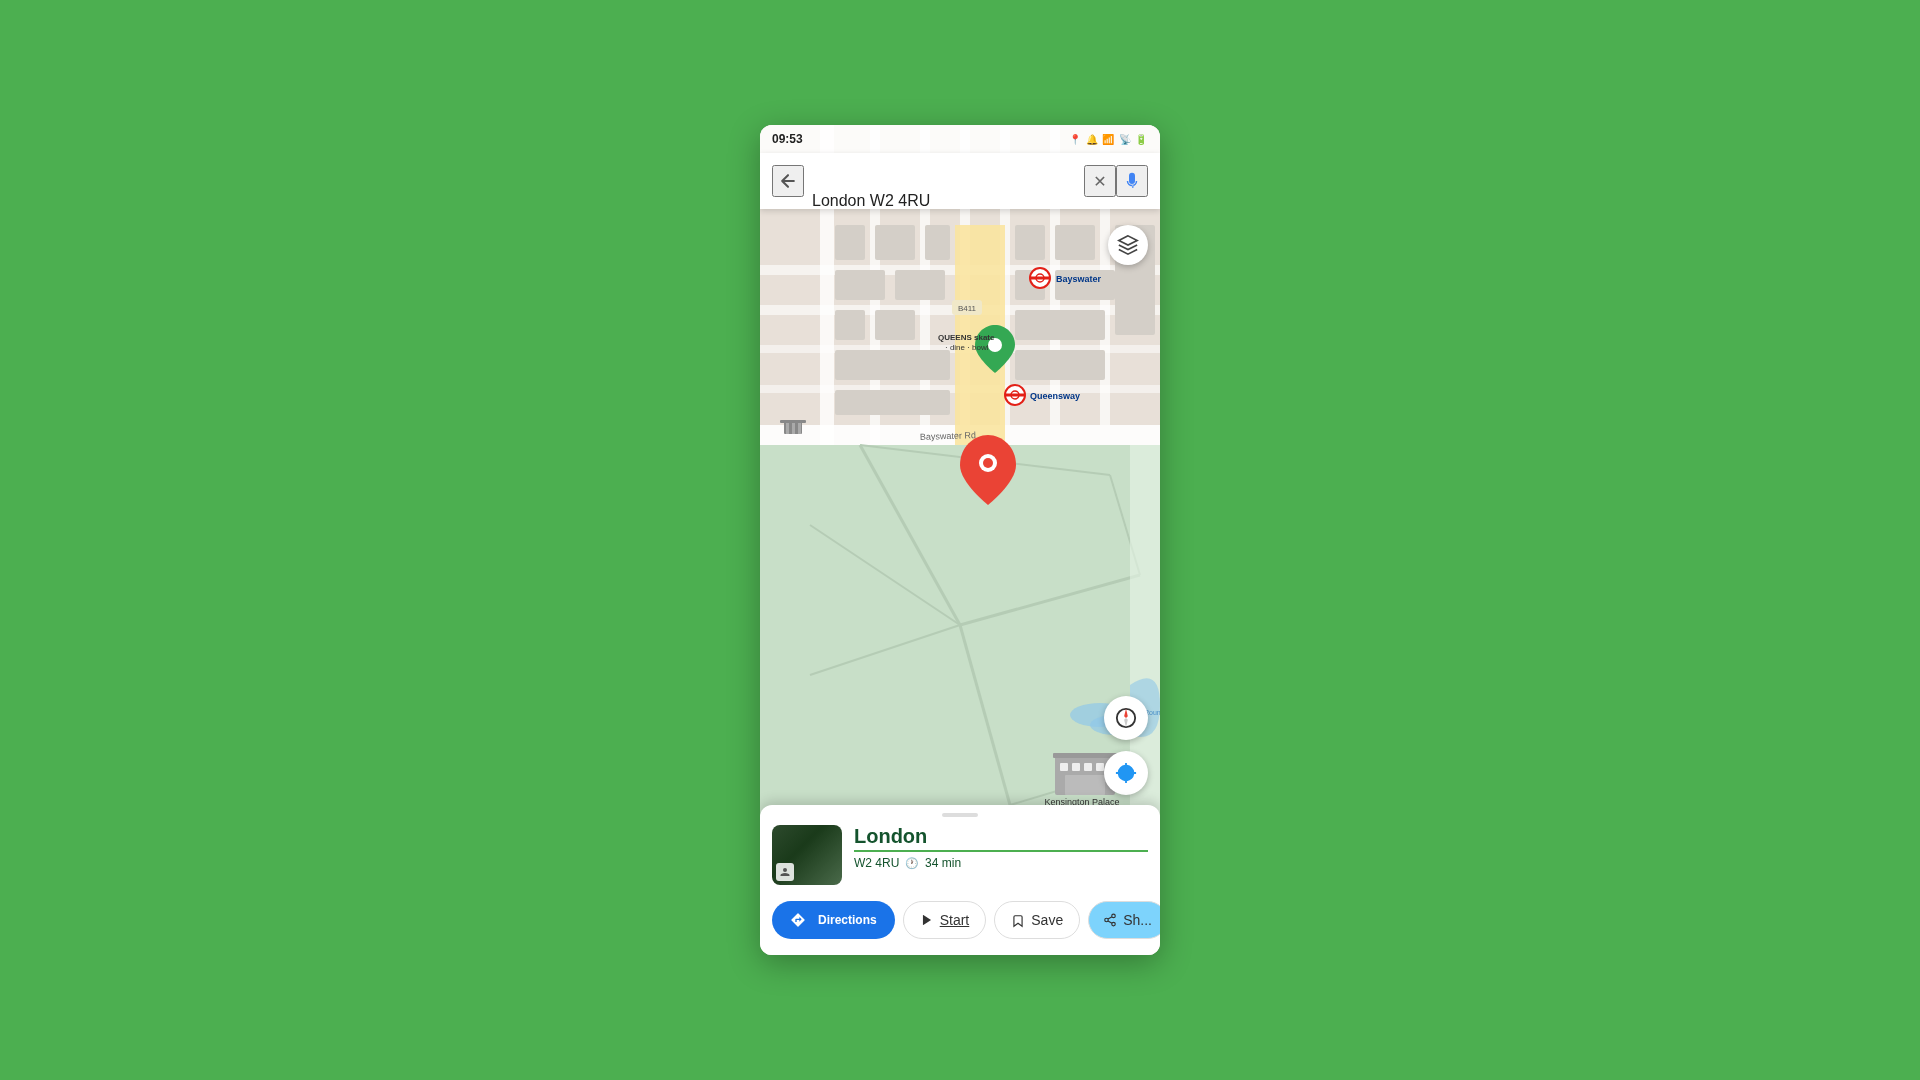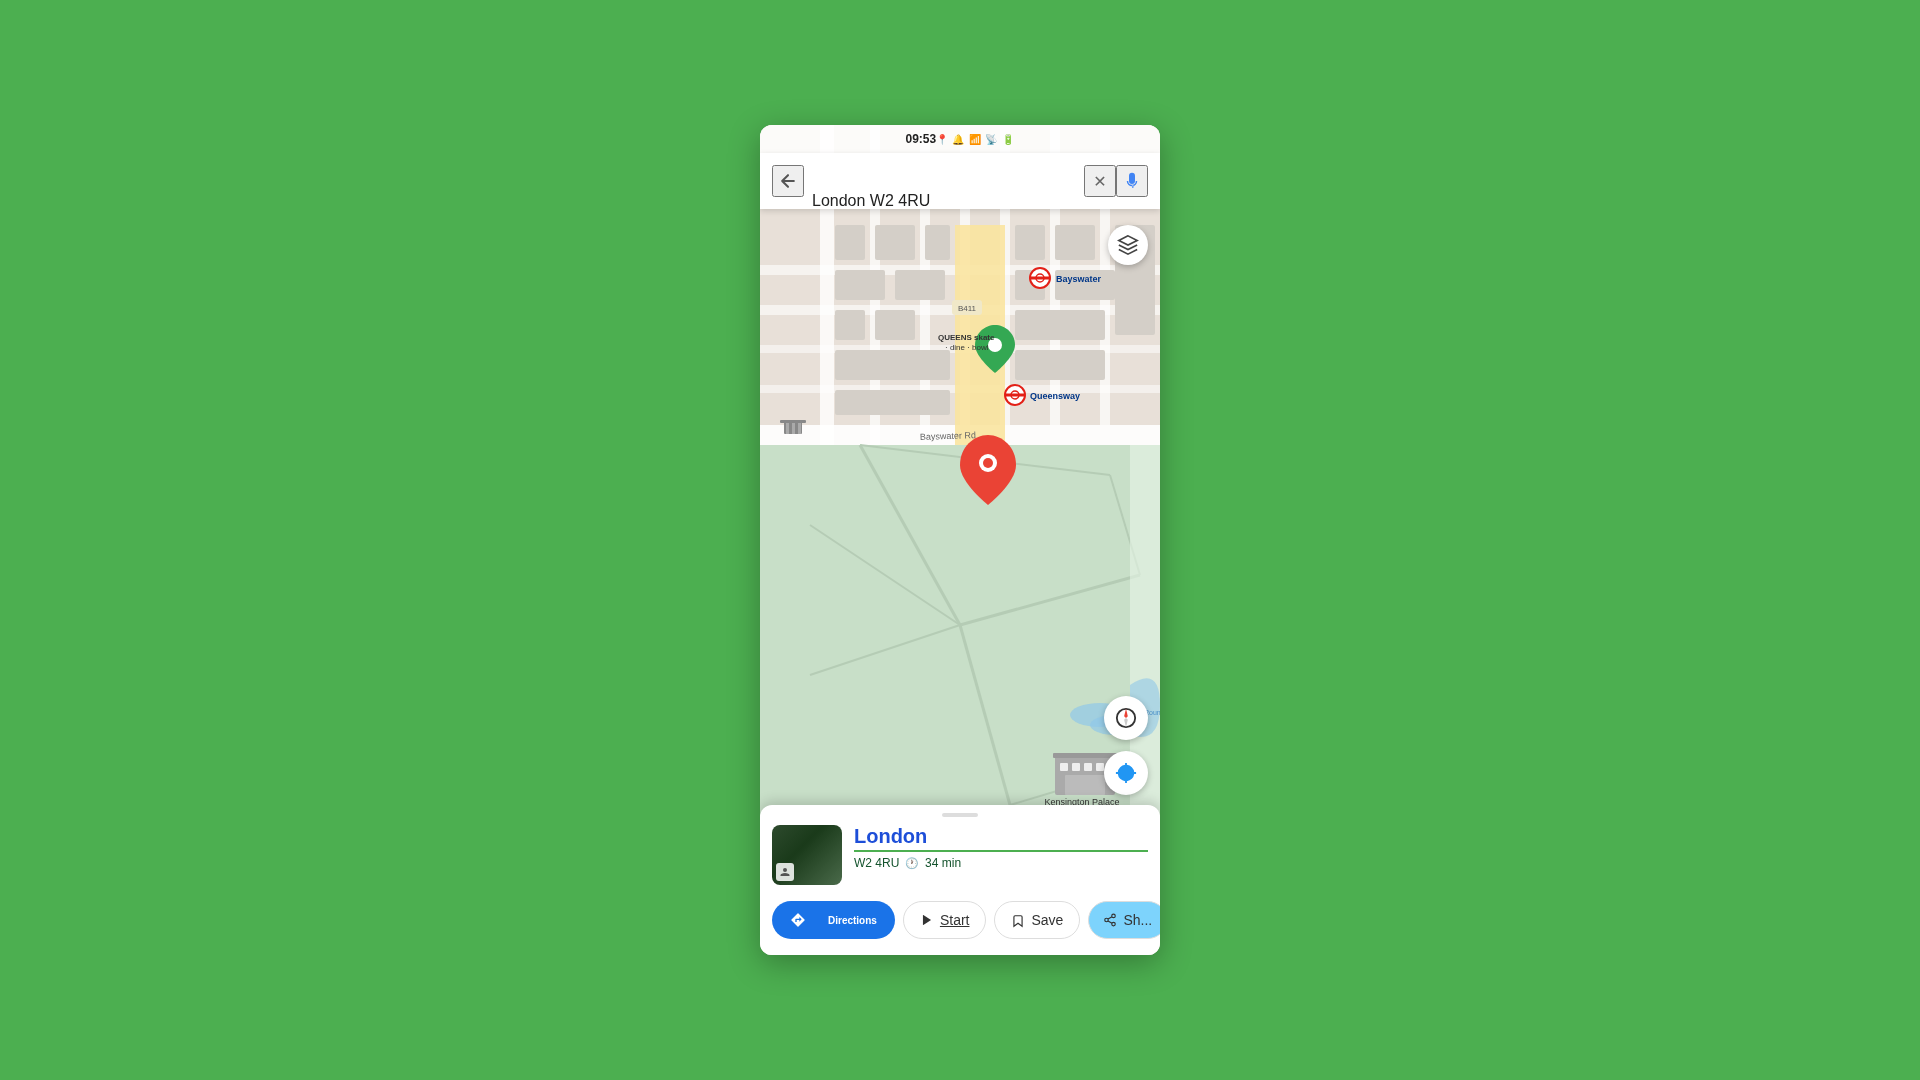--- a/index.html
+++ b/index.html
@@ -28,21 +28,21 @@
     .status-bar {
       position: absolute;
       top: 0;
       left: 0;
       right: 0;
       height: 28px;
       background: rgba(255,255,255,0.85);
       z-index: 100;
       display: flex;
       align-items: center;
-      justify-content: center;
+      justify-content: space-between;
       padding: 0 12px;
     }
     .status-time {
       font-size: 12px;
       font-weight: 600;
       color: #222;
     }
     .status-icons {
       display: flex;
       align-items: center;
@@ -228,21 +228,21 @@
       align-items: center;
       justify-content: center;
       font-size: 10px;
     }
     .place-info {
       flex: 1;
     }
     .place-name {
       font-size: 20px;
       font-weight: 600;
-      color: #1d4ed8;
+      color: #14532d;
       border-bottom: 2px solid #4CAF50;
       padding-bottom: 2px;
       margin-bottom: 4px;
     }
     .place-details {
       font-size: 12px;
       color: #14532d;
       display: flex;
       align-items: center;
       gap: 6px;
@@ -254,27 +254,27 @@
     
     .action-buttons {
       display: flex;
       padding: 8px 12px 16px;
       gap: 8px;
       overflow: hidden;
     }
     .btn-directions {
       display: flex;
       align-items: center;
-      gap: 22px;
+      gap: 12px;
       background: #1a73e8;
       color: #fff;
       border: none;
       border-radius: 24px;
       padding: 10px 18px;
-      font-size: 10px;
+      font-size: 12px;
       font-weight: 600;
       cursor: pointer;
       white-space: nowrap;
     }
     .btn-start {
       display: flex;
       align-items: center;
       gap: 6px;
       background: #fff;
       color: #333;

